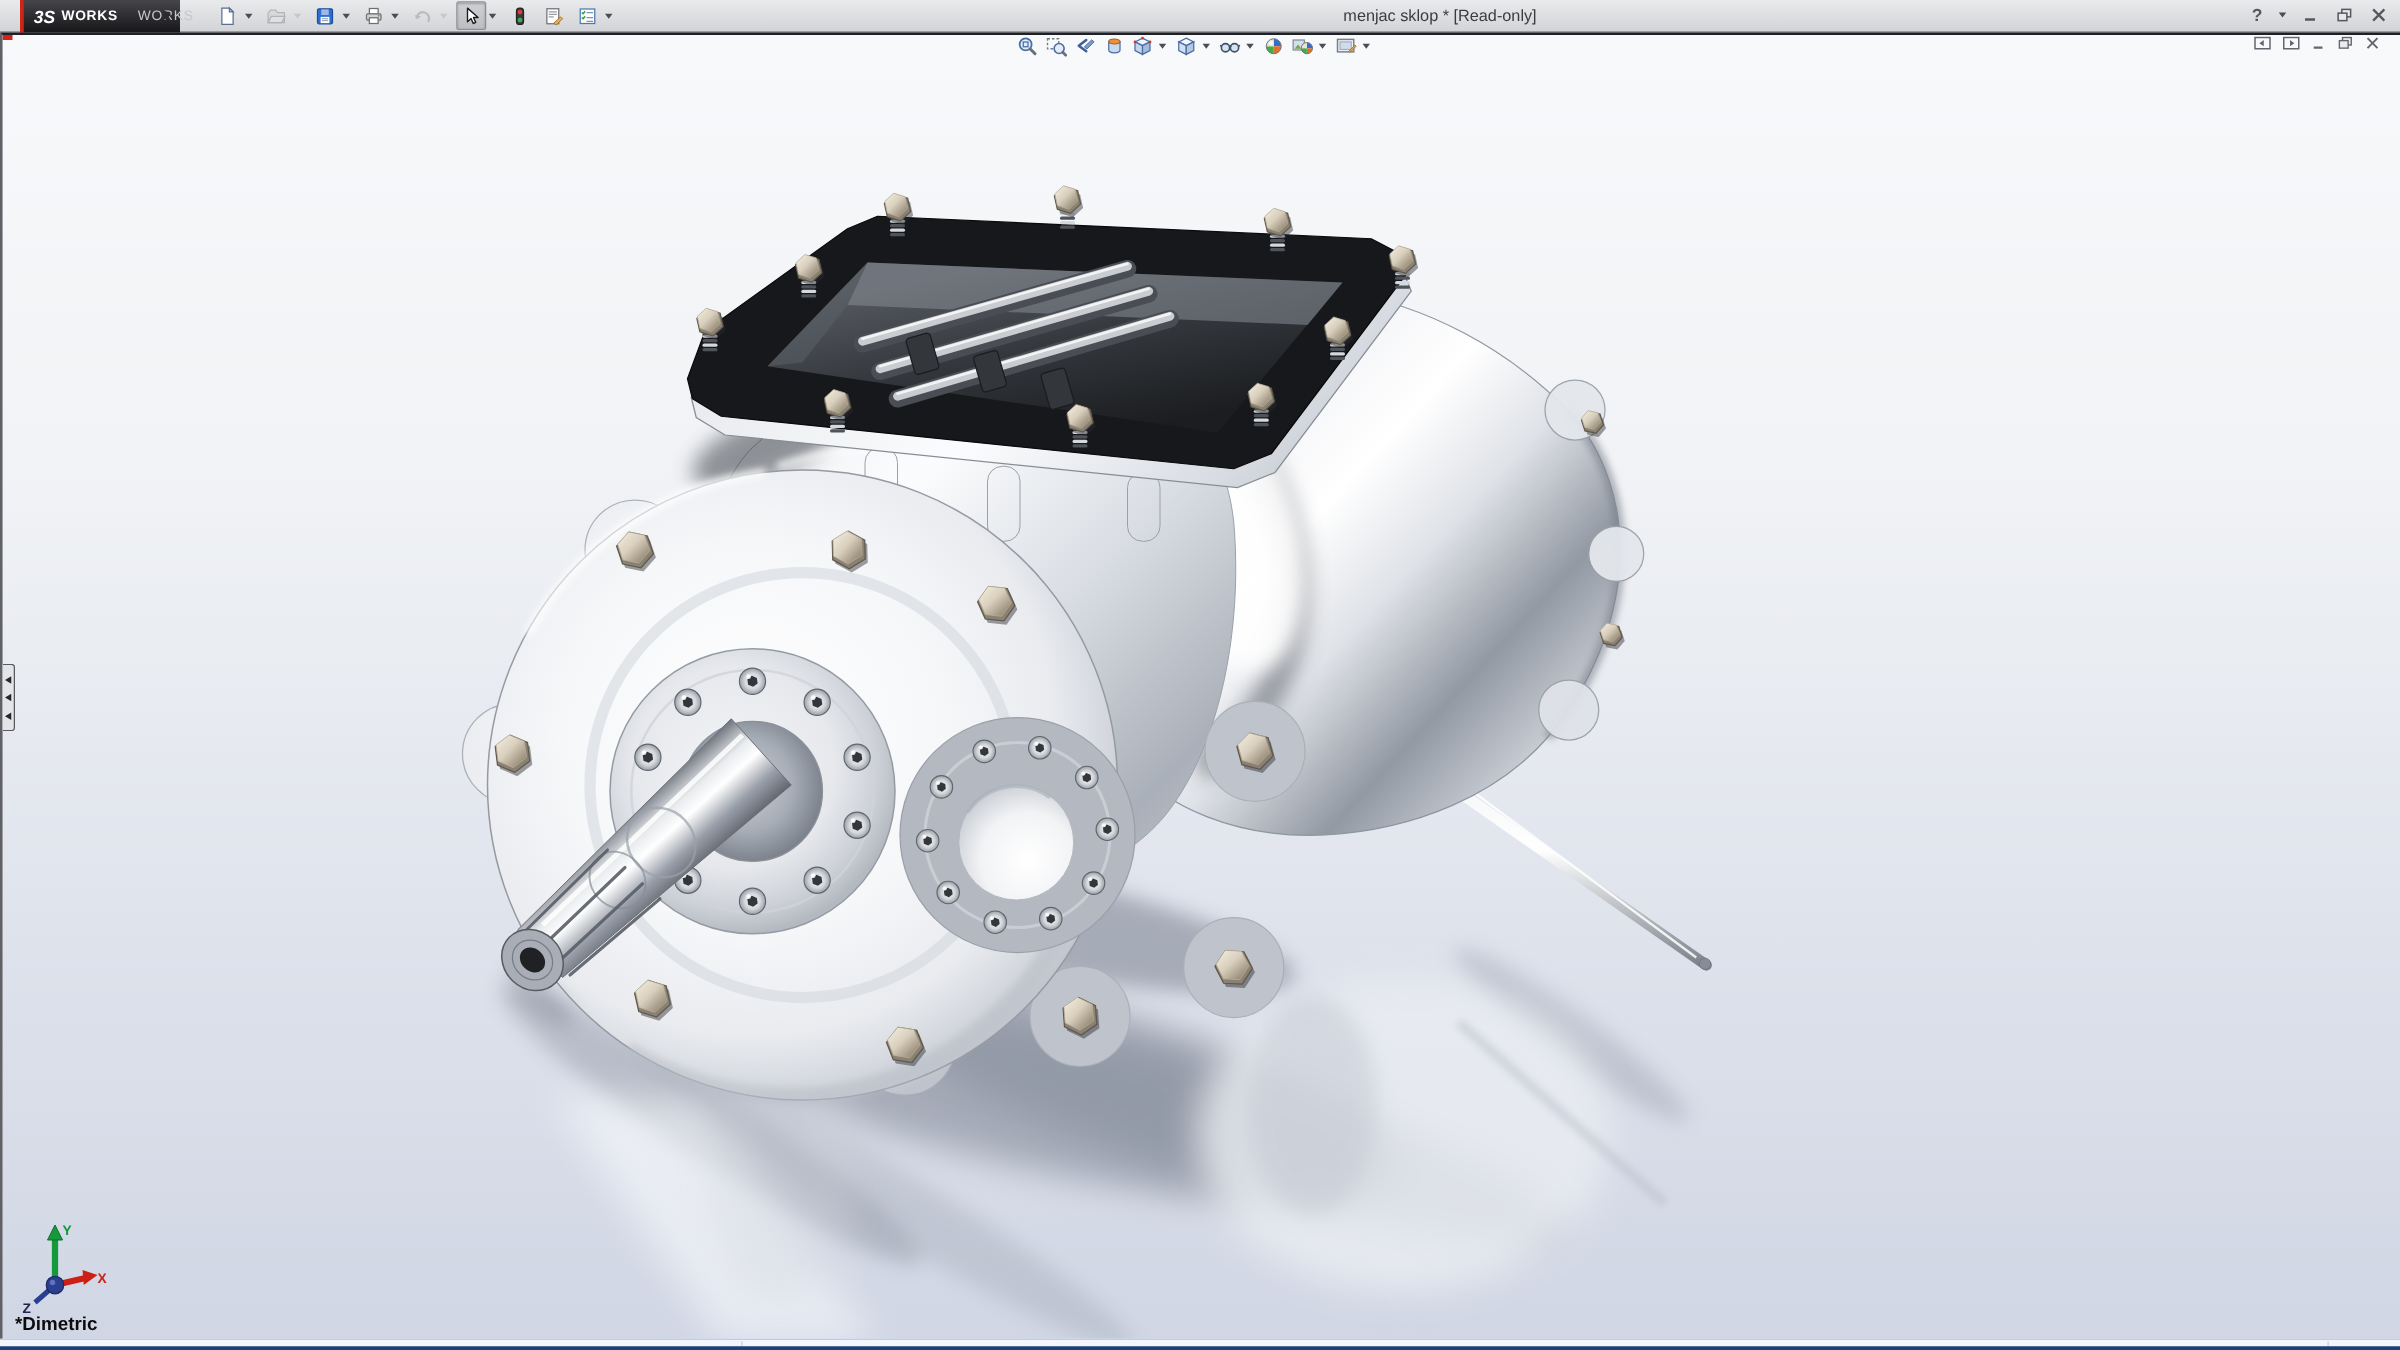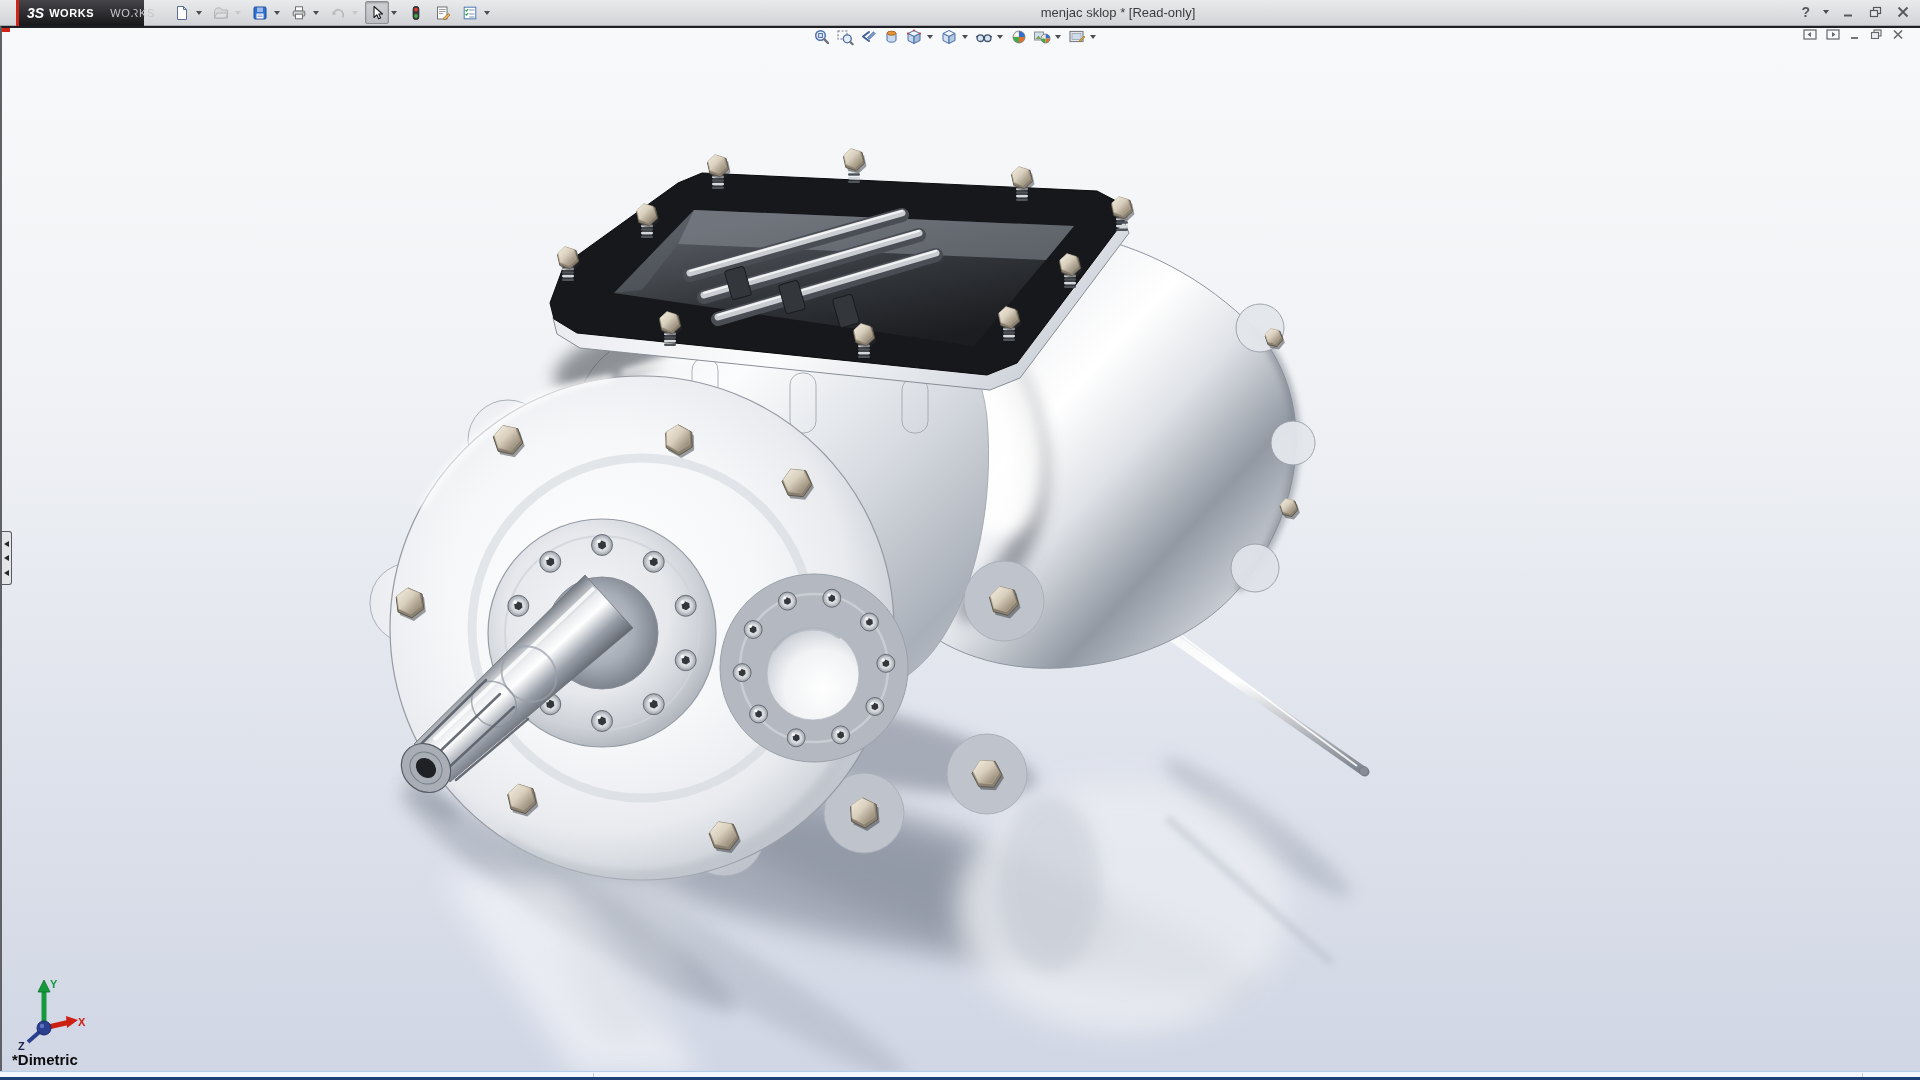--- a/index.html
+++ b/index.html
@@ -21,21 +21,21 @@
   .stoolbar{position:absolute;left:170px;top:1px;height:23px;display:flex;align-items:center;}
   .tgroup{display:flex;align-items:center;margin-right:3px;}
   .tbtn{width:22px;height:21px;display:flex;align-items:center;justify-content:center;
     border:1px solid transparent;border-radius:2px;}
   .tbtn.active{background:linear-gradient(#d0d1d5,#bcbec3);border-color:#8d8f94;
     box-shadow:inset 0 1px 2px rgba(0,0,0,.28);}
   .caret{width:0;height:0;border-left:3.5px solid transparent;border-right:3.5px solid transparent;
     border-top:4px solid #4b4d52;margin:0 4px 0 2px;}
   .caret.dis{border-top-color:#abadb2;}
   .dim{opacity:.45;filter:grayscale(.7);}
-  .title{position:absolute;left:1118px;top:5px;transform:translateX(-50%);
+  .title{position:absolute;left:1152px;top:5px;transform:translateX(-50%);
     font-size:13px;color:#3b3c40;white-space:nowrap;}
   .winbtns{position:absolute;right:10px;top:2px;display:flex;align-items:center;gap:13px;height:20px;}
   .wbtn{display:flex;align-items:center;justify-content:center;color:#55575c;}
   .help-q{font-size:14px;font-weight:bold;color:#55575c;}
 
   
   .headsup{position:absolute;left:810px;top:27px;display:flex;align-items:center;z-index:15;}
   .hbtn{width:23px;height:20px;display:flex;align-items:center;justify-content:center;border-radius:2px;}
   .docbtns{position:absolute;right:16px;top:29px;display:flex;align-items:center;gap:9px;z-index:15;}
 

